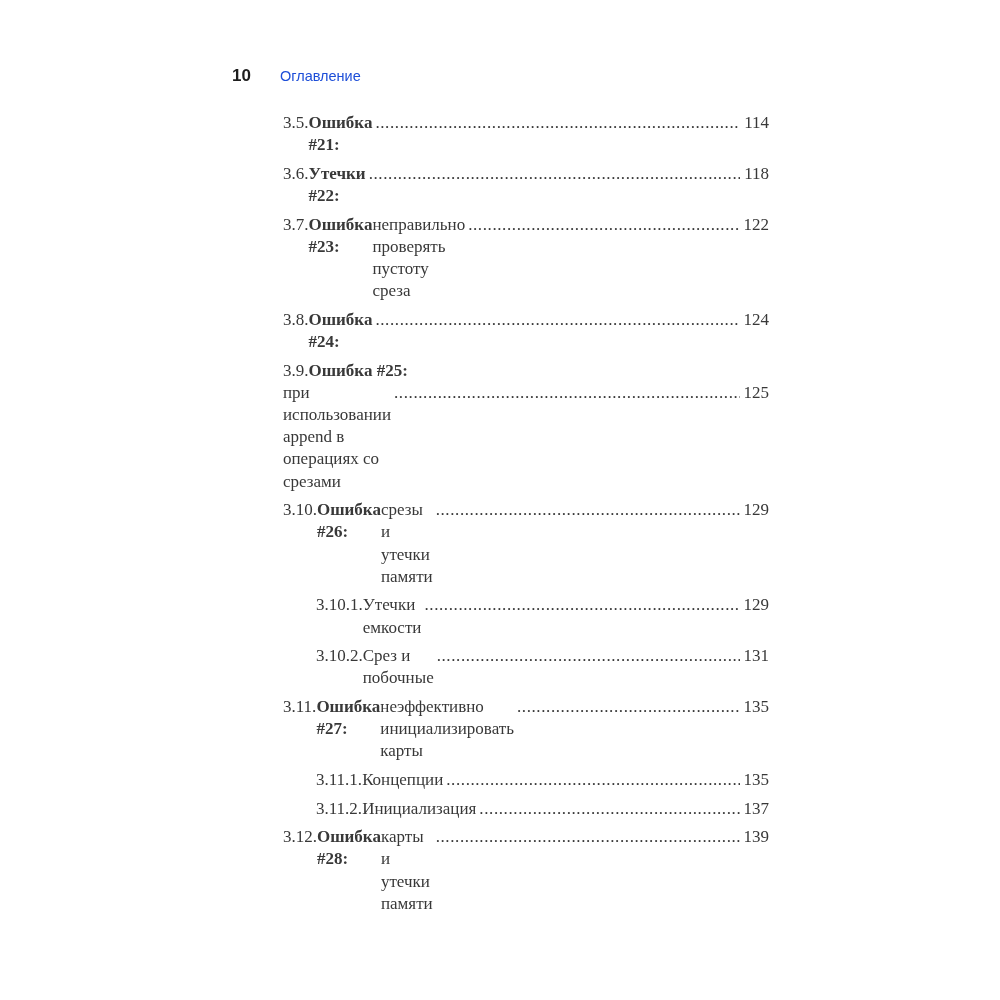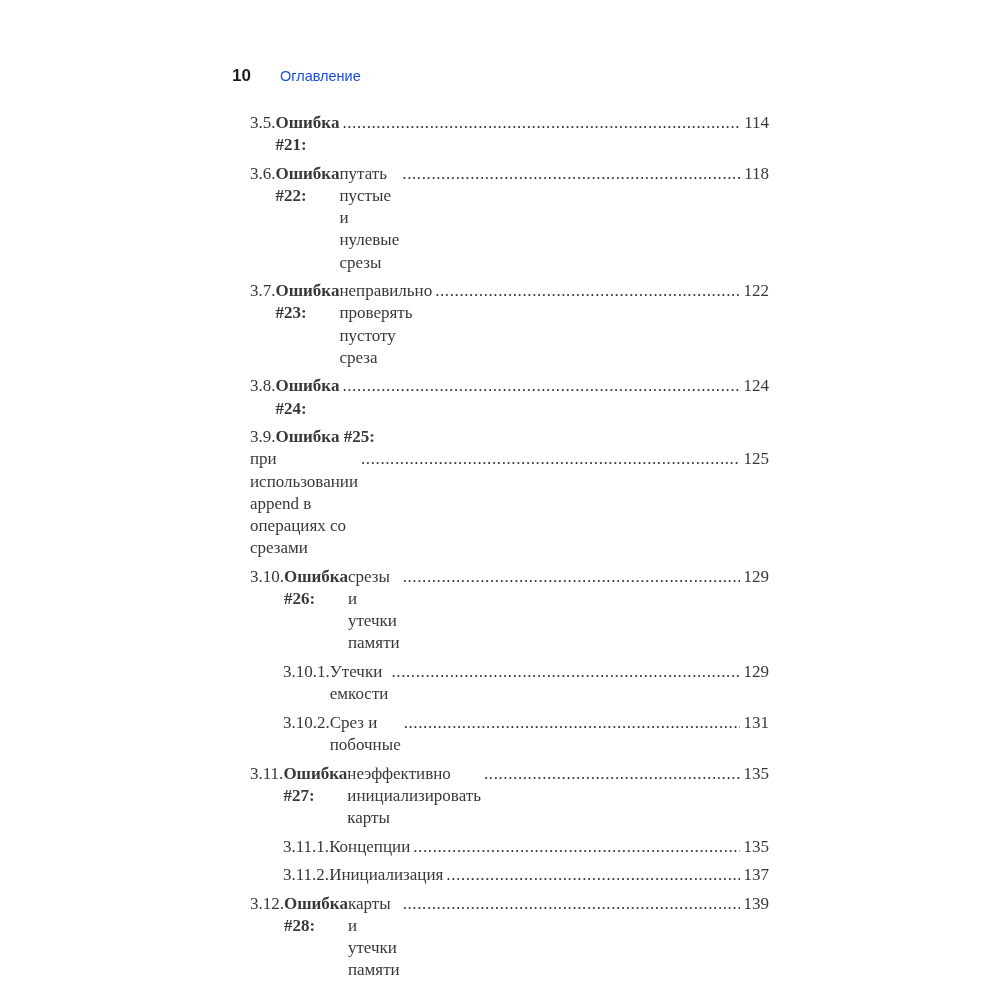--- a/index.html
+++ b/index.html
@@ -47,20 +47,21 @@
     font-size: 17px;
   }
   .row.sub {
     padding-left: 51px;
     font-size: 17px;
   }
   .line {
     display: flex;
     align-items: baseline;
     line-height: 22.2px;
+    margin-left: 33px;
   }
   .b { font-weight: bold; }
   .leader {
     flex: 1 1 auto;
     overflow: hidden;
     white-space: nowrap;
     letter-spacing: 0.6px;
     margin-left: 3px;
     min-width: 8px;
   }
@@ -79,22 +80,21 @@
         <div class="line">
           <span class="num">3.5. </span>
           <span class="b">Ошибка #21:</span>
           <span class="leader">............................................................................................................................................................................................................................................................................................................</span>
           <span class="pnum">114</span>
         </div>
       </div>
       <div class="row entry">
         <div class="line">
           <span class="num">3.6. </span>
-          <span class="b">Ошибка #22:</span>
-          <span> путать пустые и нулевые срезы </span>
+          <span class="b">Утечки #22:</span>
           <span class="leader">............................................................................................................................................................................................................................................................................................................</span>
           <span class="pnum">118</span>
         </div>
       </div>
       <div class="row entry">
         <div class="line">
           <span class="num">3.7. </span>
           <span class="b">Ошибка #23:</span>
           <span> неправильно проверять пустоту среза </span>
           <span class="leader">............................................................................................................................................................................................................................................................................................................</span>

